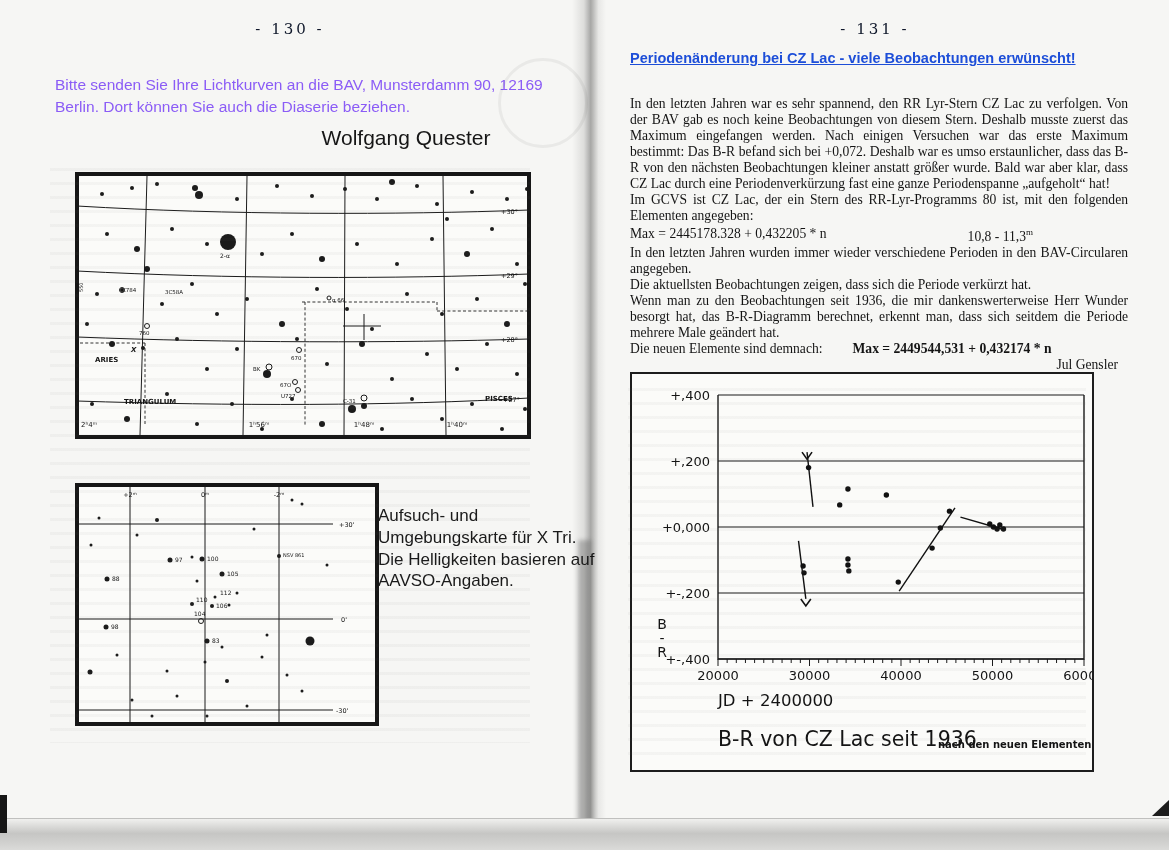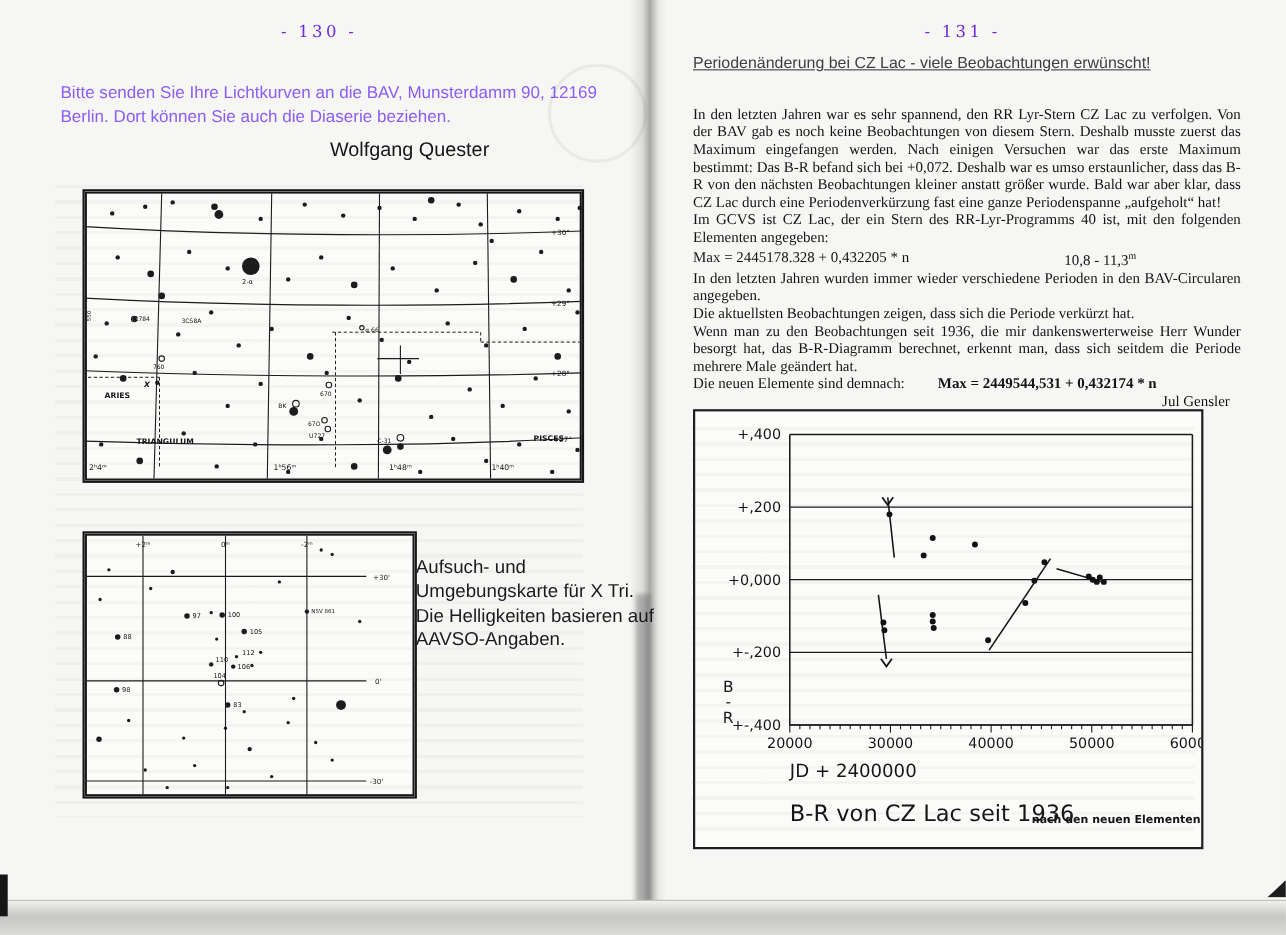--- a/index.html
+++ b/index.html
@@ -1,29 +1,29 @@
 <!DOCTYPE html>
 <html><head>
 <meta charset="utf-8">
 <style>
   html,body{margin:0;padding:0;}
   body{width:1169px;height:850px;position:relative;overflow:hidden;
        background:#f6f6f4;font-family:"Liberation Sans",sans-serif;color:#1c1c1c;}
   .abs{position:absolute;}
   
   .pagenum{font-family:"DejaVu Serif",serif;font-size:15px;letter-spacing:3px;
-           text-align:center;color:#6d28d9;}
+           text-align:center;color:#0f172a;}
   
   .intro{font-size:15.5px;line-height:1.4;color:#8b5cf6;}
-  .author-left{font-size:18px;text-align:left;color:#161616;}
+  .author-left{font-size:21px;text-align:center;color:#161616;}
   .caption{font-size:17px;line-height:1.28;color:#1a1a1a;}
   .chartbox{border:2px solid #161616;background:#fbfbf9;}
   
-  .title-right{font-family:"Liberation Sans",sans-serif;font-size:14.5px;font-weight:normal;
-               text-decoration:underline;color:#404040;}
+  .title-right{font-family:"Liberation Sans",sans-serif;font-size:14.5px;font-weight:bold;
+               text-decoration:underline;color:#1d4ed8;}
   .body-right{font-family:"Liberation Serif",serif;font-size:13.6px;line-height:16px;
               text-align:justify;color:#141414;}
   .body-right p{margin:0;}
   .frow{display:flex;align-items:center;margin:0;}
   .frow .mag{margin-left:auto;margin-right:95px;}
   .frow sup{font-size:9px;}
   .elem-bold{font-weight:bold;margin-left:30px;}
   .sig{text-align:right;padding-right:10px;}
   .figure{border:2px solid #1d1d1d;background:#fbfbf9;}
   svg text{font-family:"DejaVu Sans",sans-serif;fill:#141414;}
@@ -243,21 +243,21 @@
 </div>
 
 <div class="abs caption" style="left:378px;top:505px;width:218px;">Aufsuch- und Umgebungskarte für X Tri. Die Helligkeiten basieren auf AAVSO-Angaben.</div>
 
 <div class="abs pagenum" style="left:725px;top:20px;width:300px;">-  131  -</div>
 
 <div class="abs title-right" style="left:630px;top:50px;width:500px;">Periodenänderung bei CZ Lac - viele Beobachtungen erwünscht!</div>
 
 <div class="abs body-right" style="left:630px;top:96px;width:498px;">
   <p>In den letzten Jahren war es sehr spannend, den RR Lyr-Stern CZ Lac zu verfolgen. Von der BAV gab es noch keine Beobachtungen von diesem Stern. Deshalb musste zuerst das Maximum eingefangen werden. Nach einigen Versuchen war das erste Maximum bestimmt: Das B-R befand sich bei +0,072. Deshalb war es umso erstaunlicher, dass das B-R von den nächsten Beobachtungen kleiner anstatt größer wurde. Bald war aber klar, dass CZ Lac durch eine Periodenverkürzung fast eine ganze Periodenspanne „aufgeholt“ hat!</p>
-  <p>Im GCVS ist CZ Lac, der ein Stern des RR-Lyr-Programms 40 ist, mit den folgenden Elementen angegeben:</p>
+  <p>Im GCVS ist CZ Lac, der ein Stern des RR-Lyr-Programms 80 ist, mit den folgenden Elementen angegeben:</p>
   <div class="frow">
     <span>Max = 2445178.328 + 0,432205 * n</span>
     <span class="mag"><span>10,8 - 11,3</span><sup>m</sup></span>
   </div>
   <p>In den letzten Jahren wurden immer wieder verschiedene Perioden in den BAV-Circularen angegeben.</p>
   <p>Die aktuellsten Beobachtungen zeigen, dass sich die Periode verkürzt hat.</p>
   <p>Wenn man zu den Beobachtungen seit 1936, die mir dankenswerterweise Herr Wunder besorgt hat, das B-R-Diagramm berechnet, erkennt man, dass sich seitdem die Periode mehrere Male geändert hat.</p>
   <div class="frow">
     <span>Die neuen Elemente sind demnach:</span>
     <span class="elem-bold">Max = 2449544,531 + 0,432174 * n</span>

